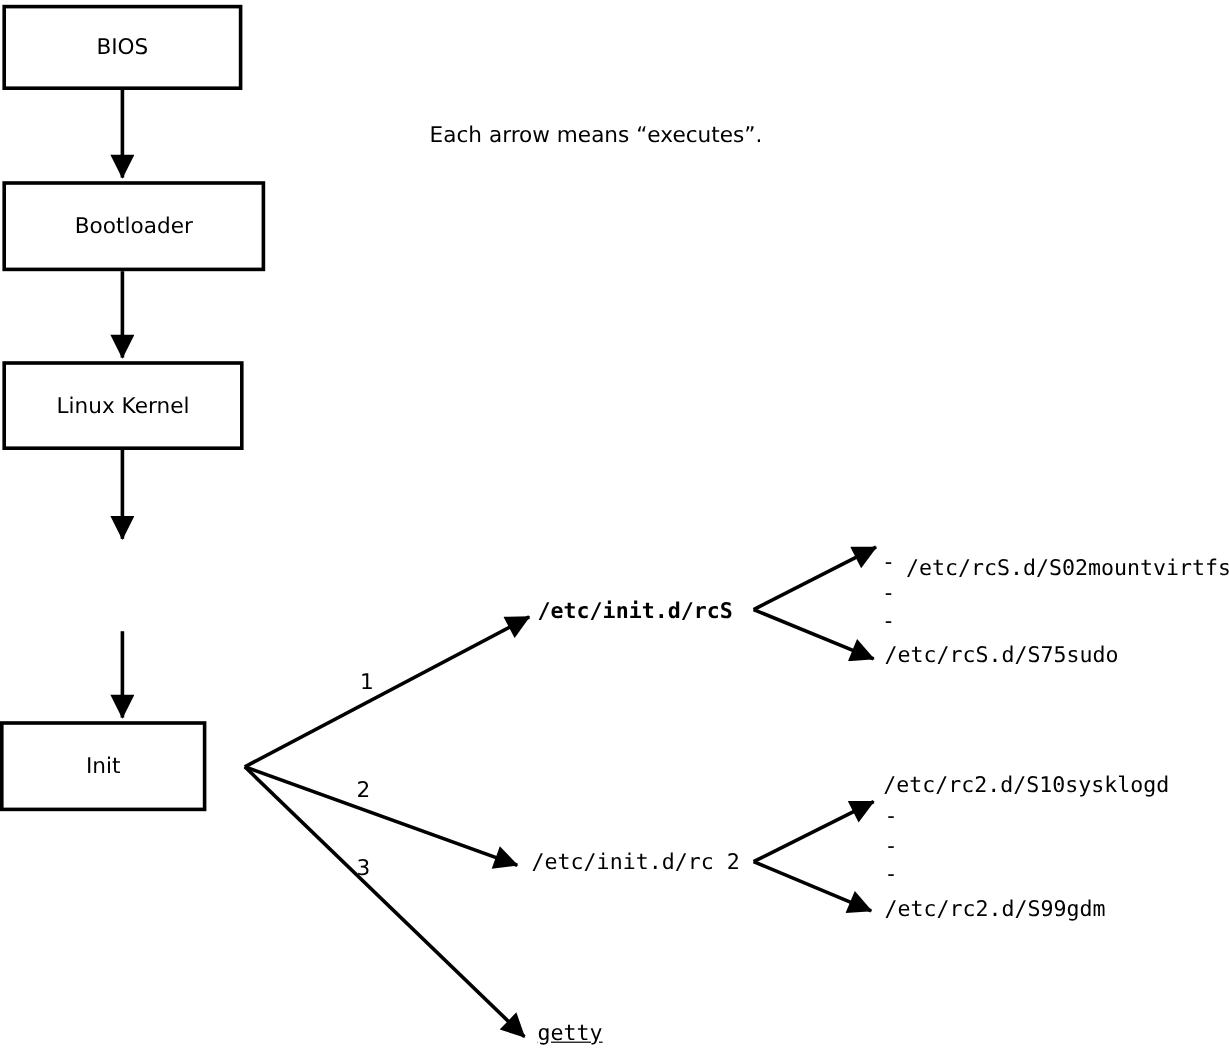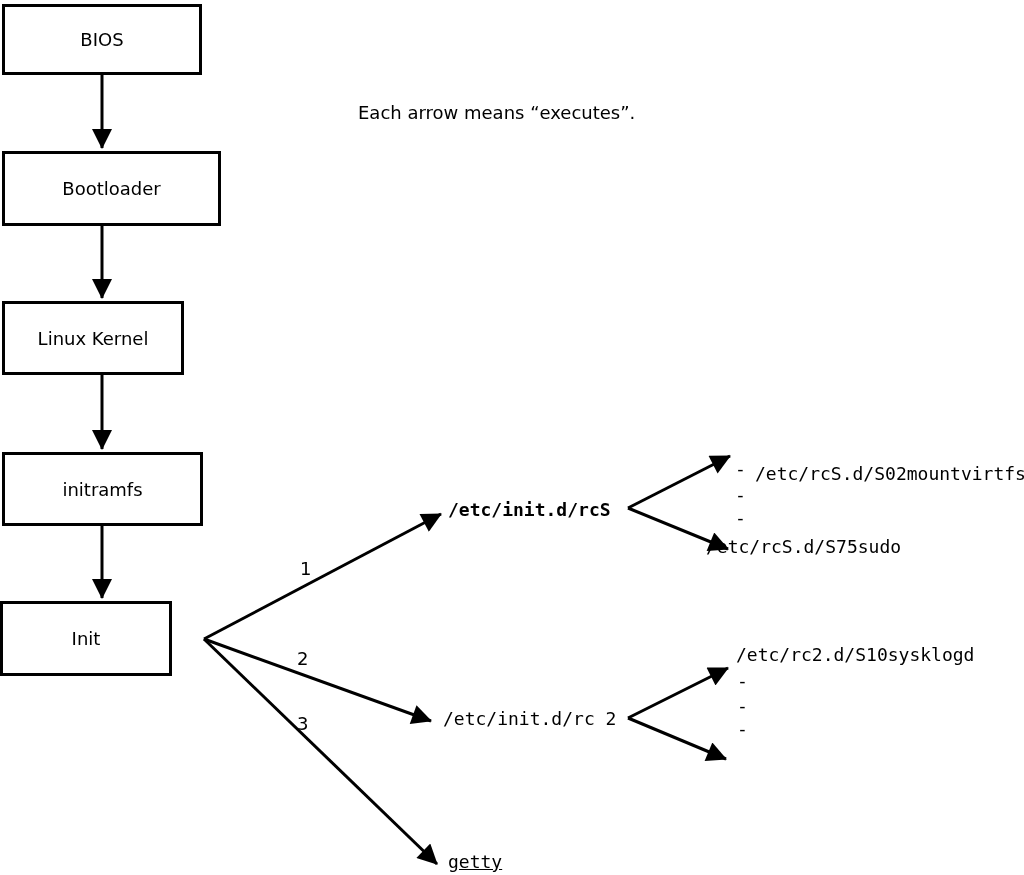--- a/index.html
+++ b/index.html
@@ -69,46 +69,44 @@
   </svg>
 
   <div class="box" style="left:2px;  top:4px;   width:200px; height:71px;">
     <span>BIOS</span>
   </div>
 
   <div class="box" style="left:2px;  top:151px; width:219px; height:75px;">
     <span>Bootloader</span>
   </div>
 
-  <div class="box" style="left:2px;  top:301px; width:182px; height:74px;">
+  <div class="box" style="left:2px;  top:301px; width:201px; height:74px;">
     <span>Linux Kernel</span>
   </div>
 
-  <div class="box" style="left:2px;  top:452px; width:201px; height:74px;">
-    <span>initramfs</span>
-  </div>
 
   <div class="box" style="left:0px;  top:601px; width:172px; height:75px;">
     <span>Init</span>
   </div>
 
   <div class="sans" style="left:358px; top:103px;text-align:center;">Each arrow means “executes”.</div>
 
   <div class="sans" style="left:300px; top:559px;">1</div>
   <div class="sans" style="left:297px; top:649px;">2</div>
   <div class="sans" style="left:297px; top:714px;">3</div>
 
   <div class="mono" style="left:448px; top:500px;font-weight:bold;">/etc/init.d/rcS</div>
   <div class="mono" style="left:443px; top:709px;">/etc/init.d/rc 2</div>
   <div class="mono" style="left:448px; top:852px;text-decoration:underline;">getty</div>
 
   <div class="mono" style="left:755px; top:436px;margin-top:28px;">/etc/rcS.d/S02mountvirtfs</div>
   <div class="mono" style="left:735px; top:459px;">-</div>
   <div class="mono" style="left:735px; top:485px;">-</div>
   <div class="mono" style="left:735px; top:508px;">-</div>
-  <div class="mono" style="left:706px; top:537px;text-align:right;">/etc/rcS.d/S75sudo</div>
+  <div class="mono" style="left:737px; top:537px;text-align:right;">/etc/rcS.d/S75sudo</div>
 
   <div class="mono" style="left:736px; top:645px;">/etc/rc2.d/S10sysklogd</div>
   <div class="mono" style="left:737px; top:671px;">-</div>
   <div class="mono" style="left:737px; top:696px;">-</div>
   <div class="mono" style="left:737px; top:719px;">-</div>
+  <div class="mono" style="left:737px; top:748px;">/etc/rc2.d/S99gdm</div>
 
 </div>
 
 </body></html>

